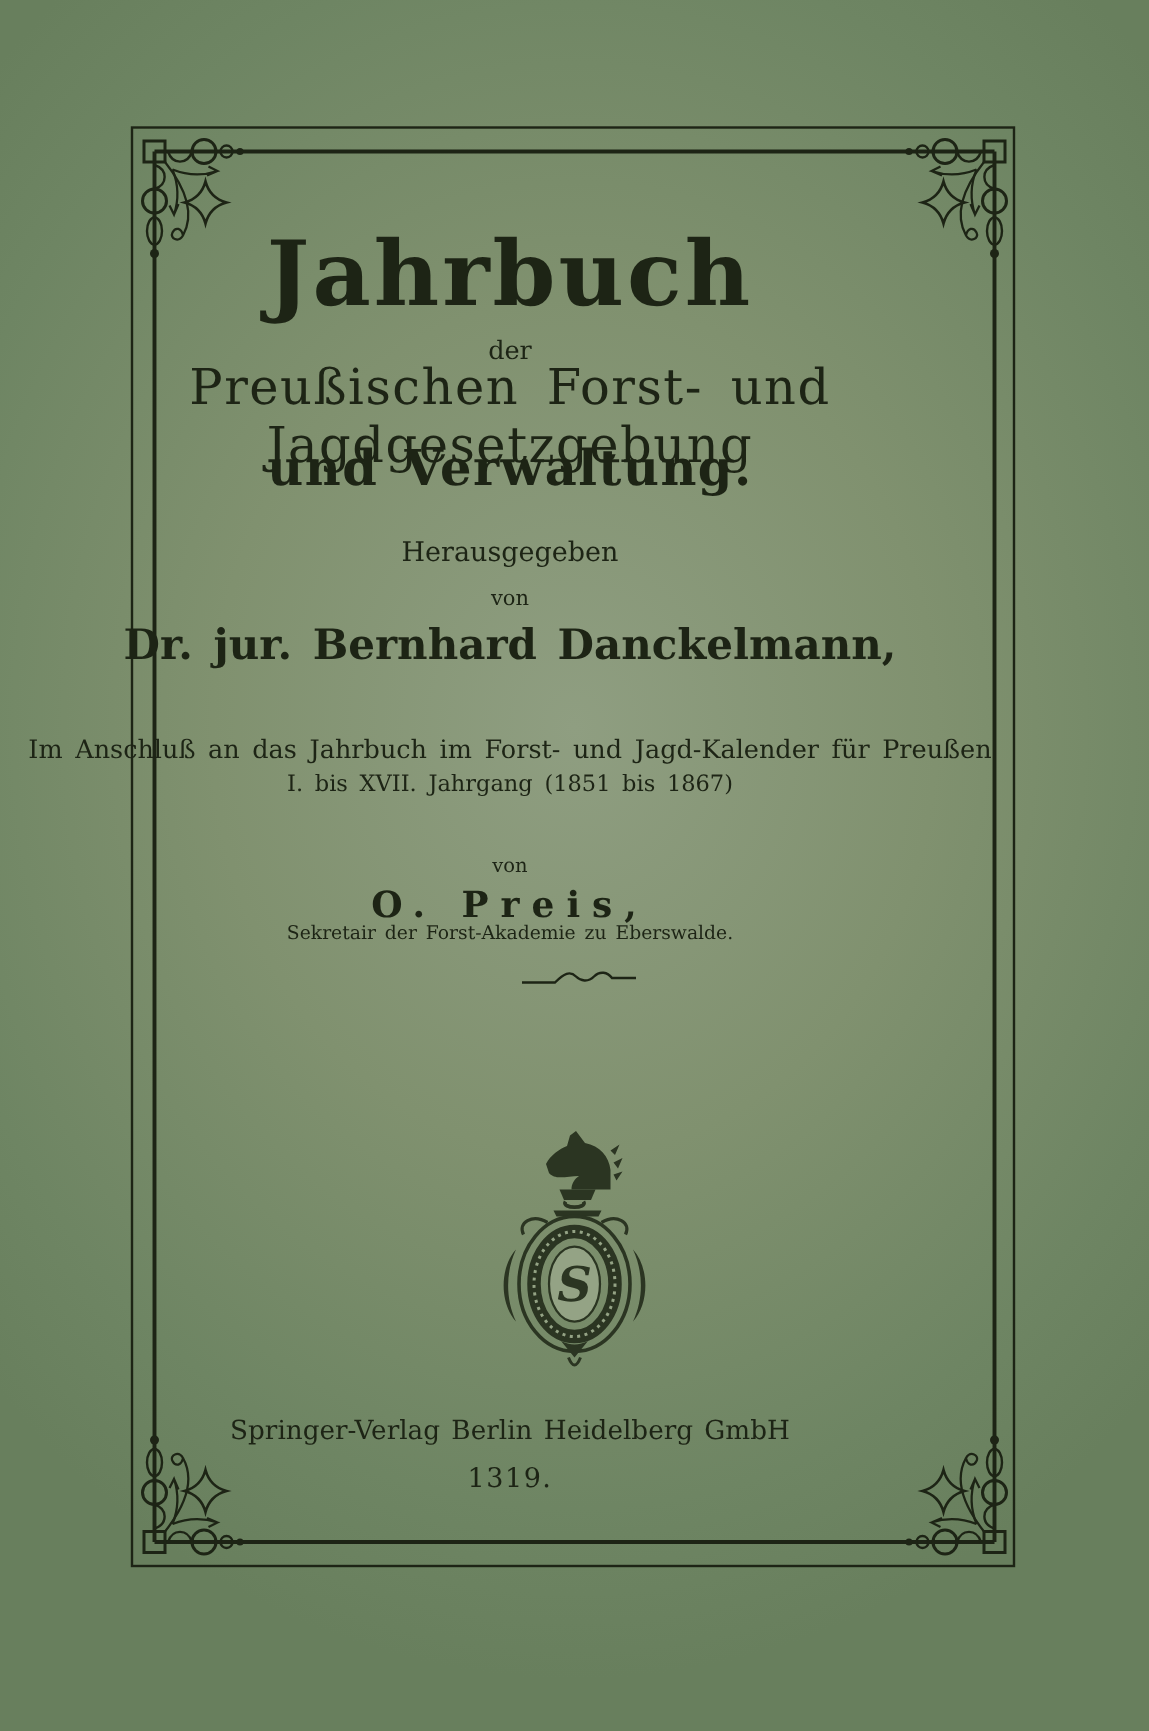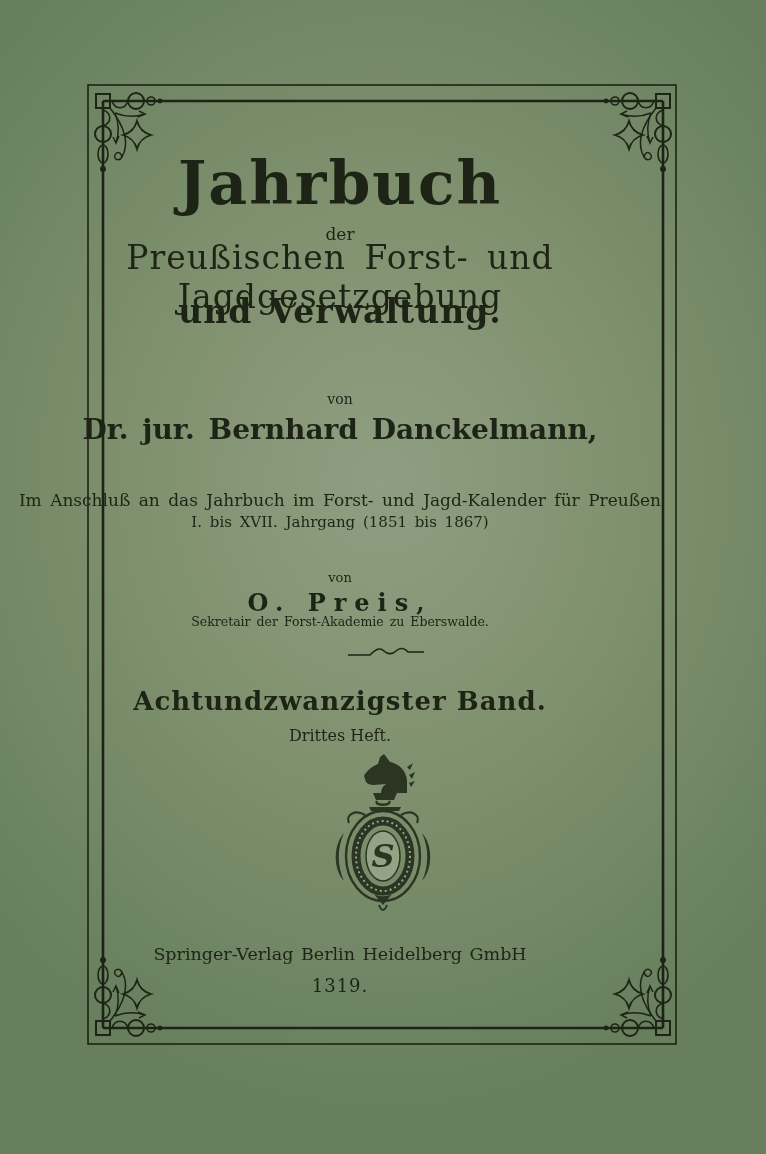--- a/index.html
+++ b/index.html
@@ -77,31 +77,30 @@
     <g>
       <path d="M348,655 h22 c6,-6 10,-8 14,-4 c3,3 8,4 12,0 c4,-4 9,-3 12,1 h16" stroke="#1d2415" stroke-width="1.6" fill="none"></path>
     </g>
   </svg>
 
   <div class="txt t-jahrbuch">Jahrbuch</div>
   <div class="txt t-der">der</div>
   <div class="txt t-sub1">Preußischen Forst- und Jagdgesetzgebung</div>
   <div class="txt t-sub2">und Verwaltung.</div>
 
+  <div class="txt t-herausg">Herausgegeben</div>
   <div class="txt t-von1">von</div>
   <div class="txt t-editor">Dr. jur. Bernhard Danckelmann,</div>
 
   <div class="txt t-ser1">Im Anschluß an das Jahrbuch im Forst- und Jagd-Kalender für Preußen</div>
   <div class="txt t-ser2">I. bis XVII. Jahrgang (1851 bis 1867)</div>
   <div class="txt t-von2">von</div>
   <div class="txt t-mundt">O. Preis,</div>
   <div class="txt t-sekretair">Sekretair der Forst-Akademie zu Eberswalde.</div>
 
-  <div class="txt t-band">Achtundzwanzigster Band.</div>
-  <div class="txt t-heft">Drittes Heft.</div>
 
   <div class="logo-wrap">
     <svg width="112" height="164" viewBox="0 0 112 164">
       <g fill="#2b3522" stroke="#2b3522">
 
         <path stroke="none" d="M57 1 L63 9 C73 11 79 18 80 27 L80 40 L54 40 C54 36 56 33 59 31 C51 31 43 34 39 29 L37 23 C40 17 46 13 51 11 L53 4 Z"></path>
         <path stroke="none" d="M80 14 l6 -4 -3 7 z M82 22 l6 -3 -3 7 z M82 30 l6 -2 -4 6 z"></path>
 
         <path stroke="none" d="M46 40 h24 l-3 7 h-18 z"></path>
         <path d="M50 48 c-3 5 15 5 12 0" fill="none" stroke-width="2.5"></path>

